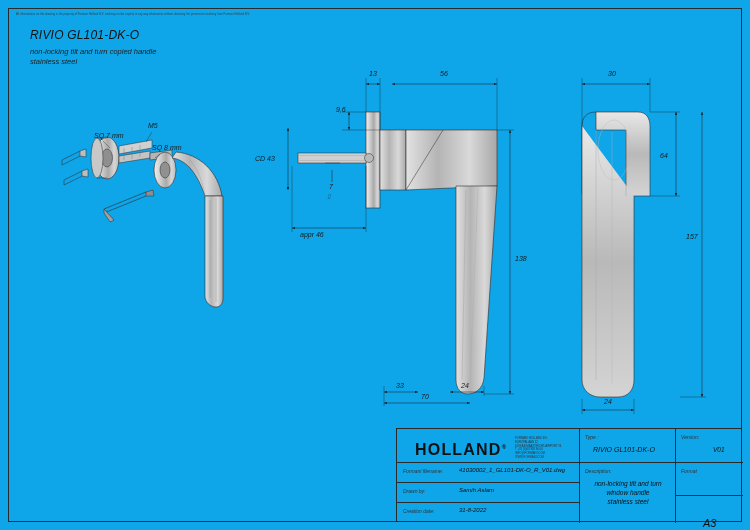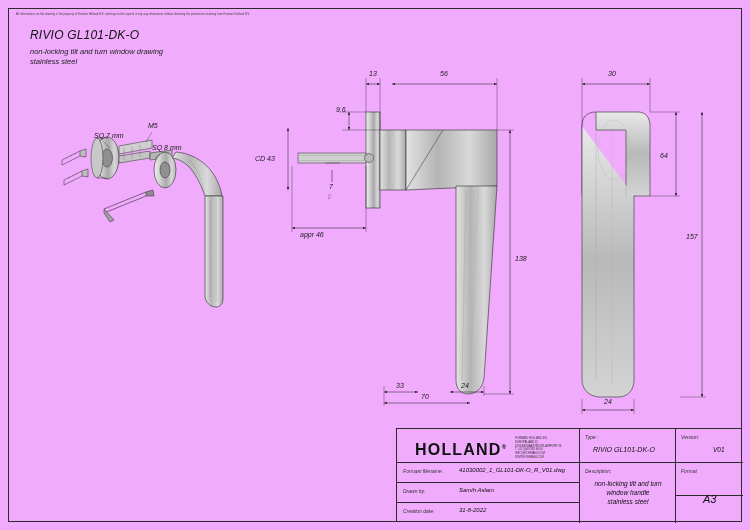--- a/index.html
+++ b/index.html
@@ -8,21 +8,21 @@
     background: #ffffff;
   }
   body {
     font-family: "Liberation Sans", sans-serif;
     color: #1a1a1a;
   }
   #sheet {
     position: relative;
     width: 750px;
     height: 530px;
-    background: #f0abfc;
+    background: #0ea5e9;
     overflow: hidden;
   }
   .frame {
     position: absolute;
     left: 8px;
     top: 8px;
     width: 734px;
     height: 514px;
     border: 1px solid #2b2b2b;
     box-sizing: border-box;
@@ -149,21 +149,21 @@
 <body>
 
 <div id="sheet">
 
   <div class="frame"></div>
 
   <div class="legal">All informations on this drawing is the property of Formani Holland B.V. and may not be copied, in any way whatsoever without obtaining the permission involving from Formani Holland B.V.</div>
 
   <div class="title-main">RIVIO GL101-DK-O</div>
   <div class="title-sub">
-    <span>non-locking tilt and turn window drawing</span><br>
+    <span>non-locking tilt and turn copied handle</span><br>
     <span>stainless steel</span>
   </div>
 
   <svg class="layer" viewBox="0 0 750 530">
     <defs>
       <linearGradient id="gmetal" x1="0" y1="0" x2="1" y2="0">
         <stop offset="0%" stop-color="#efefef"></stop>
         <stop offset="28%" stop-color="#cfcfcf"></stop>
         <stop offset="55%" stop-color="#a9a9a9"></stop>
         <stop offset="80%" stop-color="#d6d6d6"></stop>
@@ -350,16 +350,16 @@
     <div class="tb-label" style="left:188px; top:5px;">Type :</div>
     <div class="tb-type" style="left:196px; top:17px;">RIVIO GL101-DK-O</div>
 
     <div class="tb-label" style="left:284px; top:5px;">Version:</div>
     <div class="tb-version" style="left:316px; top:17px;">V01</div>
 
     <div class="tb-label" style="left:188px; top:39px;">Description:</div>
     <div class="tb-desc" style="left:186px; top:50px; width:90px;">non-locking tilt and turn<br>window handle<br>stainless steel</div>
 
     <div class="tb-label" style="left:284px; top:39px;">Format</div>
-    <div class="tb-format" style="left:306px; top:64px;">A3</div>
+    <div class="tb-format" style="left:306px; top:88px;">A3</div>
   </div>
 
 </div>
 
 </body></html>

